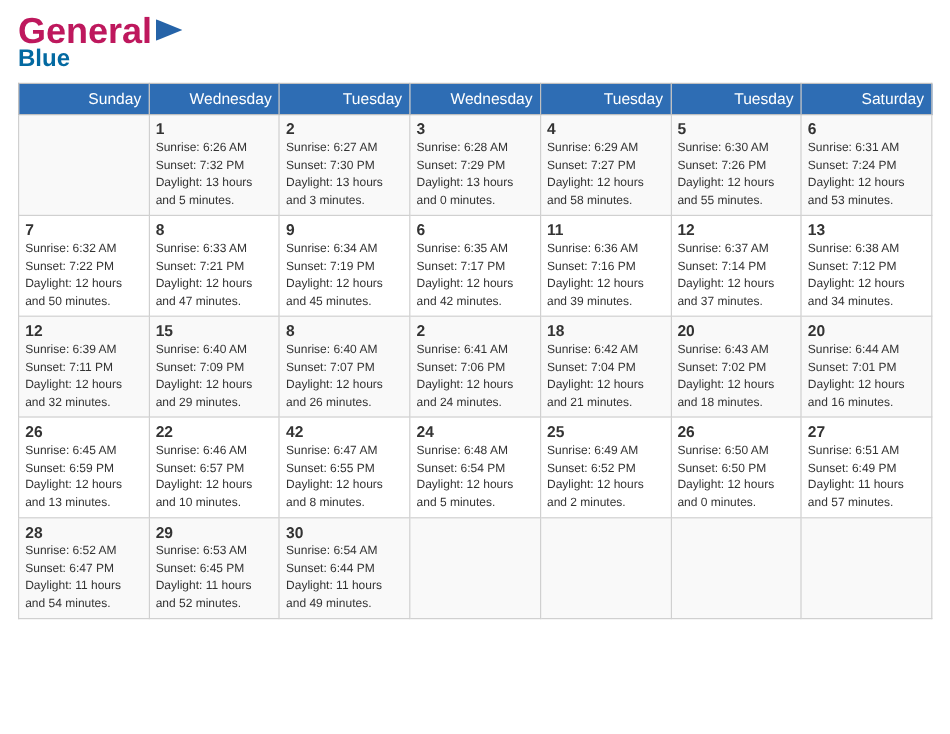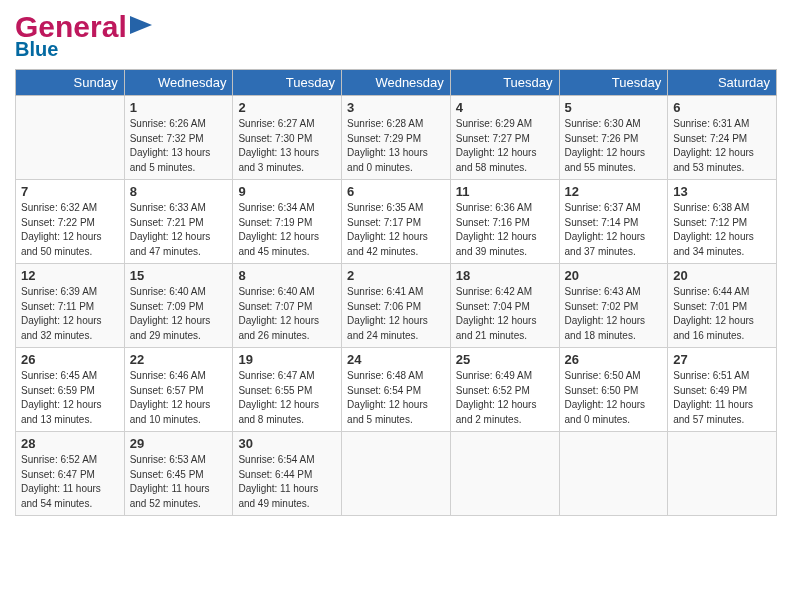--- a/index.html
+++ b/index.html
@@ -203,21 +203,21 @@
         <tr>
           <td>
             <span class="day-num">26</span>
             <div class="day-info">Sunrise: 6:45 AM<br>Sunset: 6:59 PM<br>Daylight: 12 hours<br>and 13 minutes.</div>
           </td>
           <td>
             <span class="day-num">22</span>
             <div class="day-info">Sunrise: 6:46 AM<br>Sunset: 6:57 PM<br>Daylight: 12 hours<br>and 10 minutes.</div>
           </td>
           <td>
-            <span class="day-num">19</span>
+            <span class="day-num">42</span>
             <div class="day-info">Sunrise: 6:47 AM<br>Sunset: 6:55 PM<br>Daylight: 12 hours<br>and 8 minutes.</div>
           </td>
           <td>
             <span class="day-num">24</span>
             <div class="day-info">Sunrise: 6:48 AM<br>Sunset: 6:54 PM<br>Daylight: 12 hours<br>and 5 minutes.</div>
           </td>
           <td>
             <span class="day-num">25</span>
             <div class="day-info">Sunrise: 6:49 AM<br>Sunset: 6:52 PM<br>Daylight: 12 hours<br>and 2 minutes.</div>
           </td>

